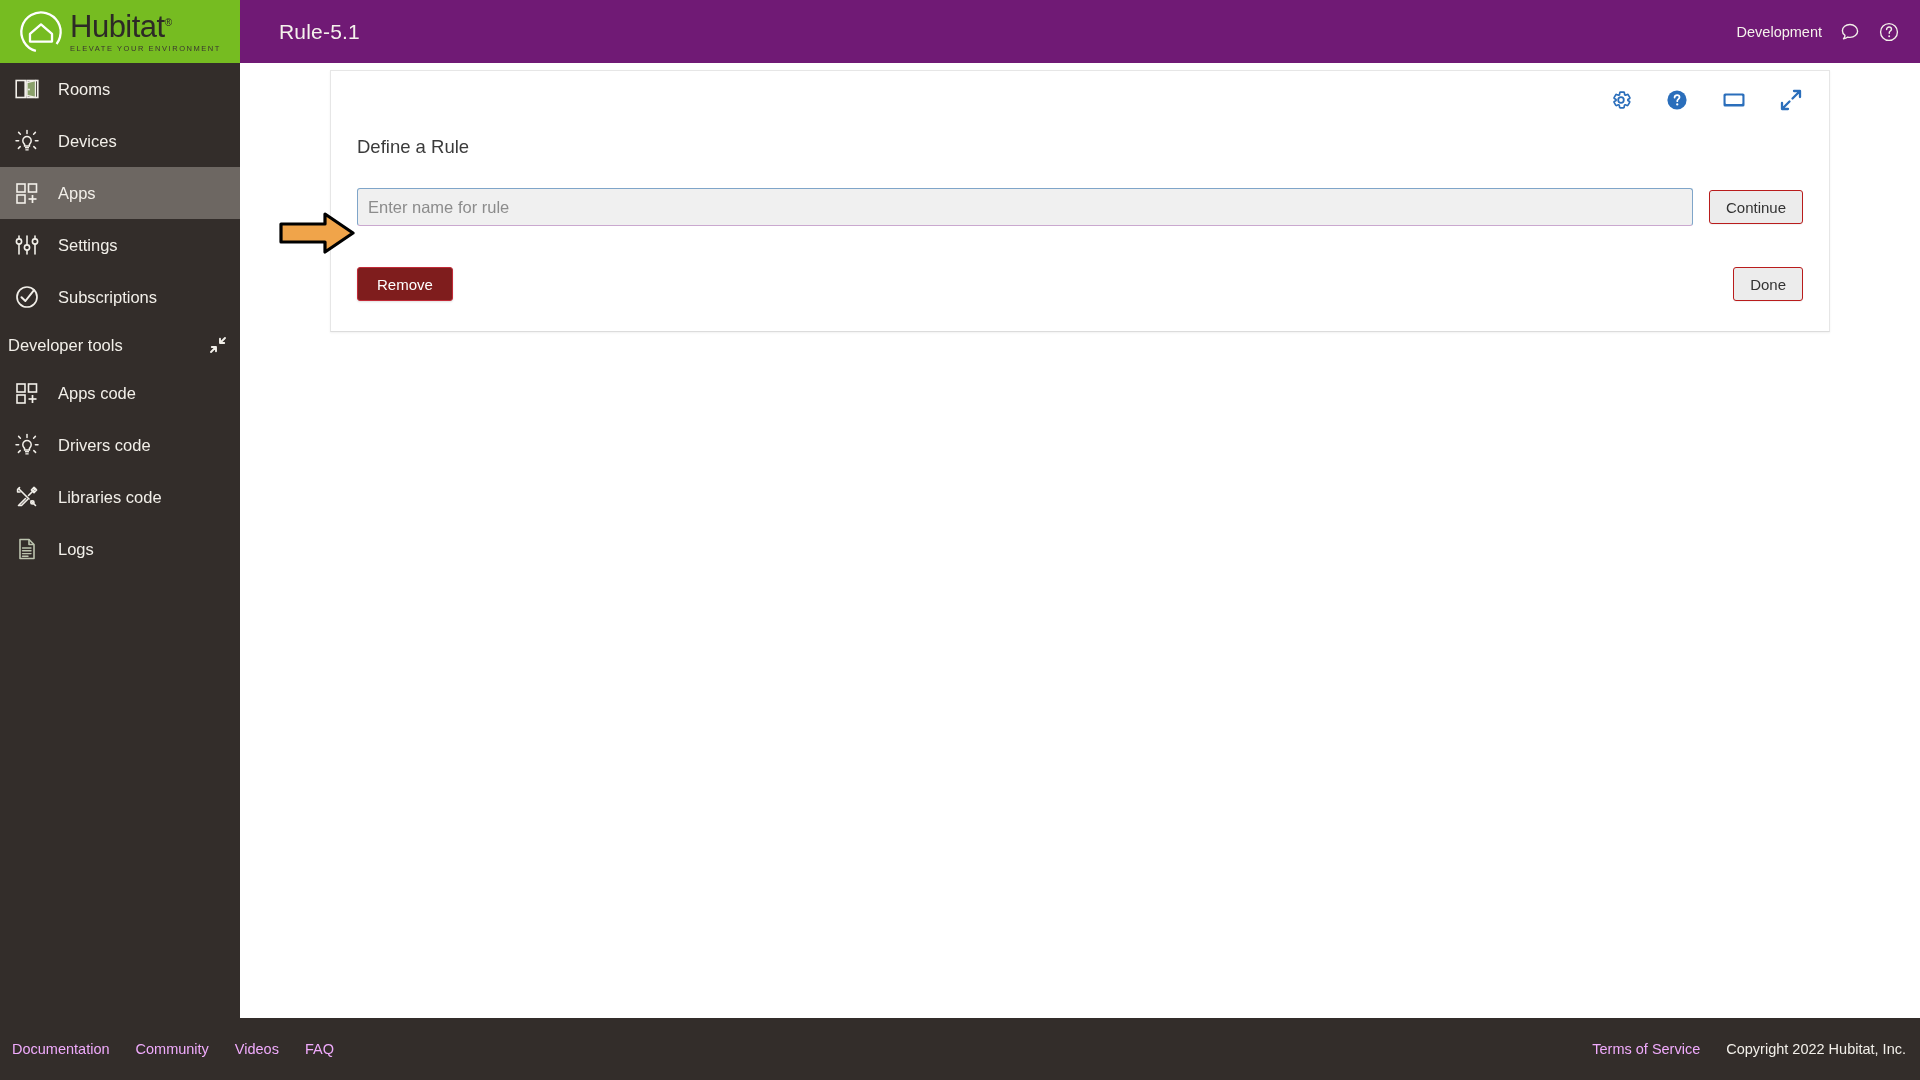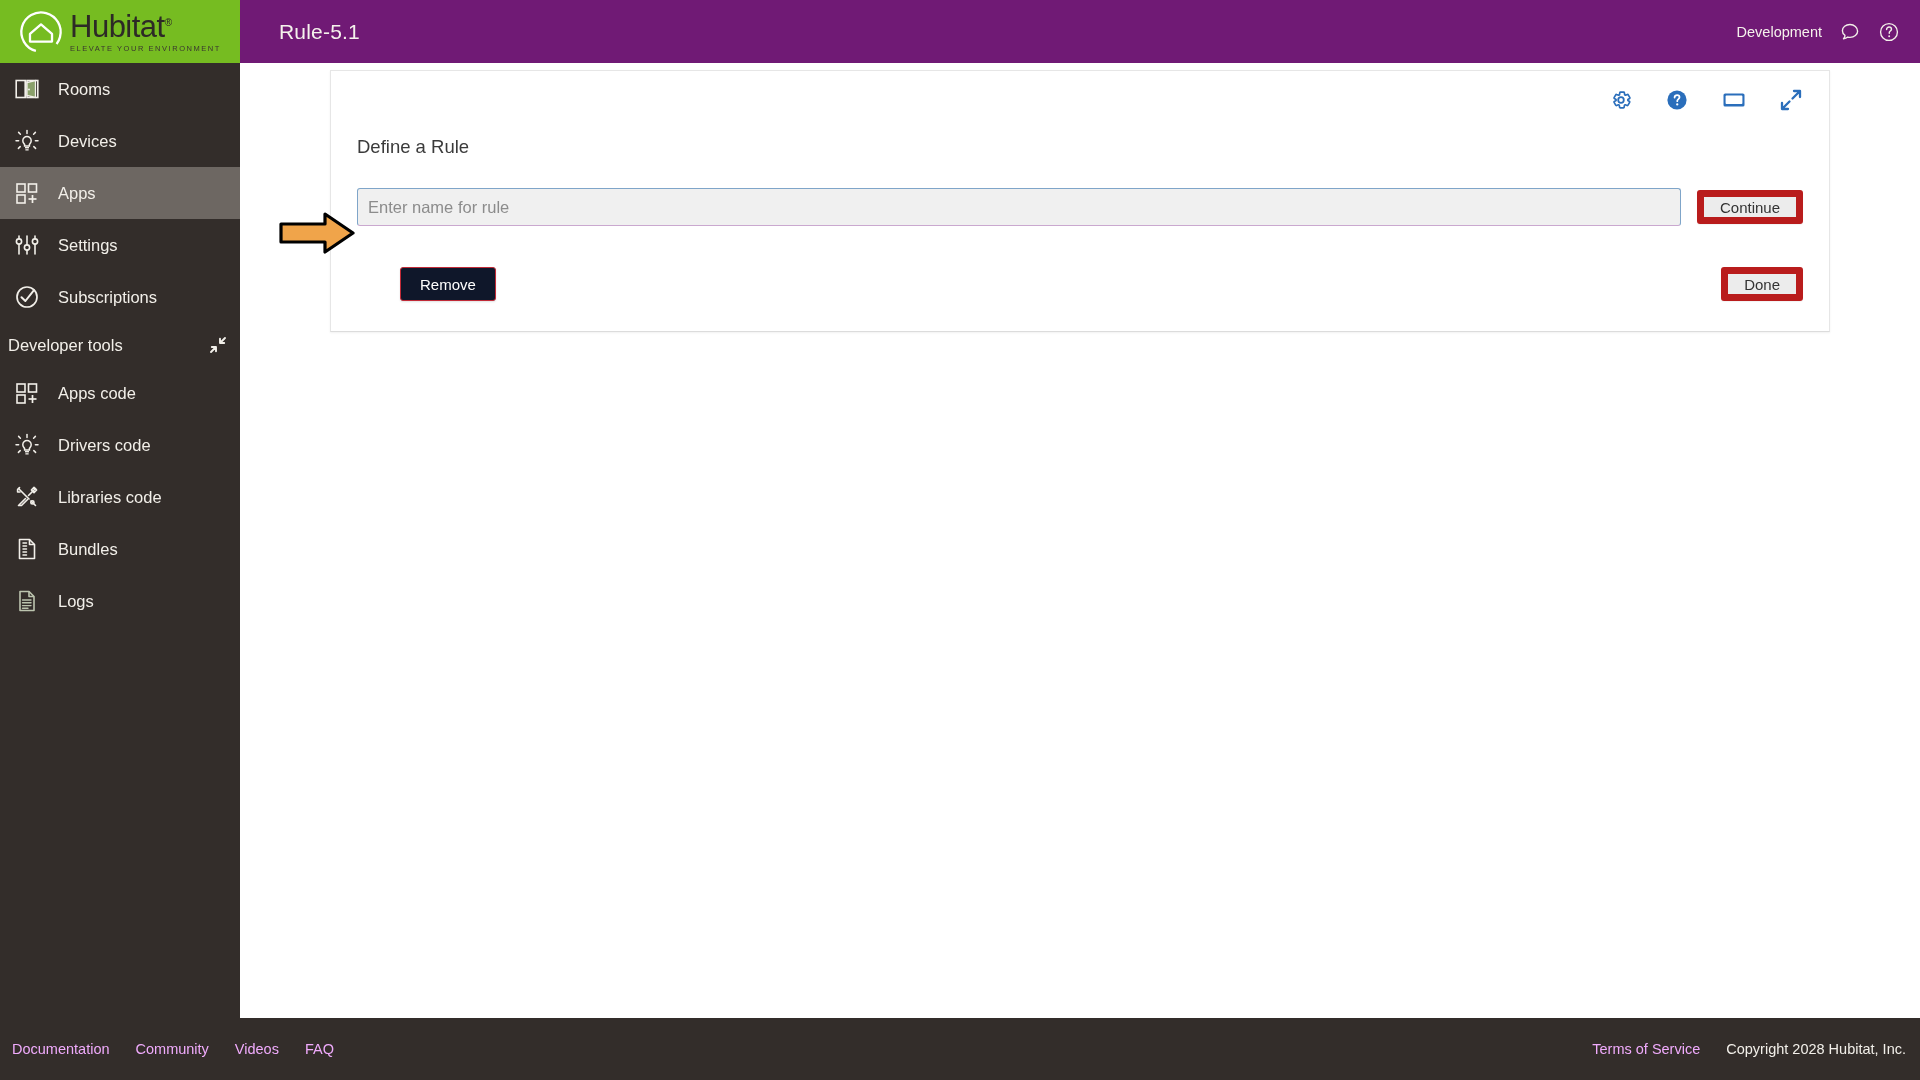--- a/index.html
+++ b/index.html
@@ -123,36 +123,35 @@
   }
   .text-input::placeholder { color: #8c8c8c; }
   .btn {
     font-family: "Liberation Sans", sans-serif;
     font-size: 15px;
     border-radius: 3px;
     cursor: pointer;
   }
   .btn-default {
     background: #ececec;
-    border: 7px solid #b91c1c;
+    border: 1px solid #b91c1c;
     color: #333;
     height: 34px;
     padding: 0 16px;
     box-shadow: 0 1px 1px rgba(0,0,0,.05);
   }
   .btn-continue { margin-top: 2px; min-width: 82px; }
   .btn-danger {
-    background: #0f172a;
+    background: #7f1d1d;
     border: 1px solid #c12a37;
     color: #fff;
     height: 34px;
     padding: 0 19px;
     font-size: 15px;
     box-shadow: 0 1px 2px rgba(0,0,0,.12);
-    margin-left: 43px;
   }
   .version-line {
     font-size: 10.5px; color: #6a6a6a; margin-top: 46px;
   }
   .card-footer {
     display: flex; align-items: center; justify-content: space-between;
     padding: 0 26px 30px 26px; margin-top: 41px;
   }
 
   
@@ -321,36 +320,20 @@
               <path d="M20.5 3.5 L13.5 10.5"></path>
               <path d="M10.5 13.5 L3.5 20.5 L6.5 20.5 L12.5 14.5"></path>
               <path d="M4.5 2.6 L2.6 4.5 L2.6 7 L5 7"></path>
               <path d="M21.6 5 L19 2.4 L16.4 5 L19 7.6 Z"></path>
             </g>
           </svg>
         </span>
         <span class="nav-label">Libraries code</span>
       </div>
 
-      <div class="nav-item">
-        <span class="nav-icon">
-          <svg width="24" height="24" viewBox="0 0 24 24">
-            <path d="M4.5 2.5 h10 L19.5 7.5 V21.5 H4.5 Z" fill="none" stroke="#f2efe9" stroke-width="1.6" stroke-linejoin="round"></path>
-            <path d="M14.5 2.5 V7.5 H19.5" fill="none" stroke="#f2efe9" stroke-width="1.6" stroke-linejoin="round"></path>
-            <g stroke="#f2efe9" stroke-width="1.5" stroke-linecap="round">
-              <line x1="8" y1="6" x2="11.5" y2="6"></line>
-              <line x1="8" y1="9" x2="11.5" y2="9"></line>
-              <line x1="8" y1="12" x2="11.5" y2="12"></line>
-              <line x1="8" y1="15" x2="11.5" y2="15"></line>
-              <line x1="8" y1="18" x2="11.5" y2="18"></line>
-            </g>
-          </svg>
-        </span>
-        <span class="nav-label">Bundles</span>
-      </div>
 
       <div class="nav-item">
         <span class="nav-icon">
           <svg width="24" height="24" viewBox="0 0 24 24">
             <path d="M5 2.5 h9 L19 7.5 V21.5 H5 Z" fill="none" stroke="#bcc4ae" stroke-width="1.6" stroke-linejoin="round"></path>
             <path d="M14 2.5 V7.5 H19" fill="none" stroke="#bcc4ae" stroke-width="1.6" stroke-linejoin="round"></path>
             <g stroke="#bcc4ae" stroke-width="1.4" stroke-linecap="round">
               <line x1="7.5" y1="11" x2="16" y2="11"></line>
               <line x1="7.5" y1="13.8" x2="16" y2="13.8"></line>
               <line x1="7.5" y1="16.6" x2="16" y2="16.6"></line>
@@ -444,17 +427,17 @@
 
   <div class="footer">
     <div class="footer-left">
       <a>Documentation</a>
       <a>Community</a>
       <a>Videos</a>
       <a>FAQ</a>
     </div>
     <div class="footer-right">
       <a>Terms of Service</a>
-      <span class="static">Copyright 2028 Hubitat, Inc.</span>
+      <span class="static">Copyright 2022 Hubitat, Inc.</span>
     </div>
   </div>
 
 </div>
 
 </body></html>

